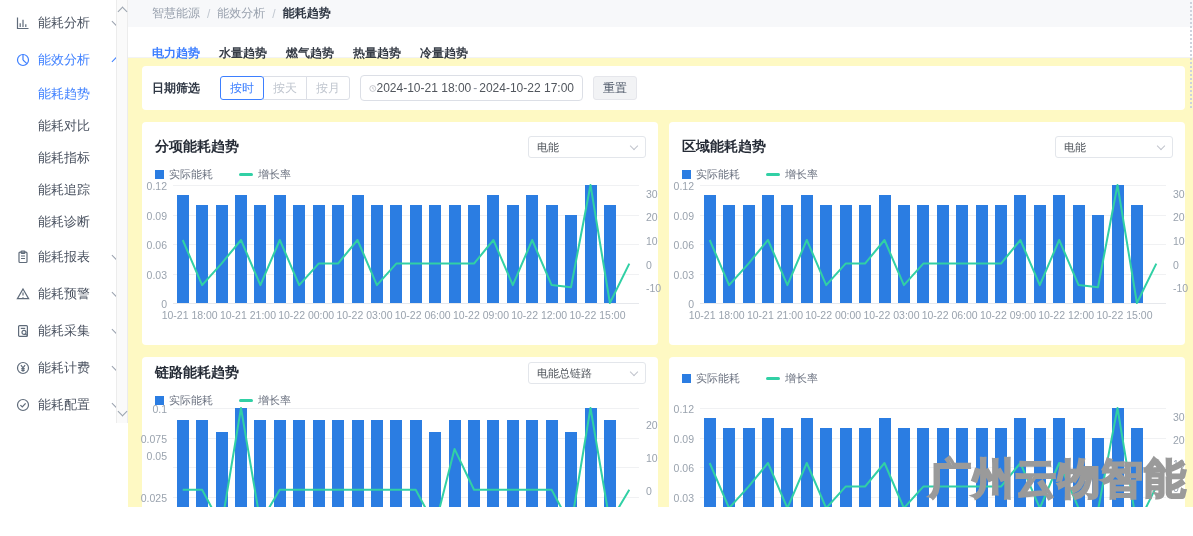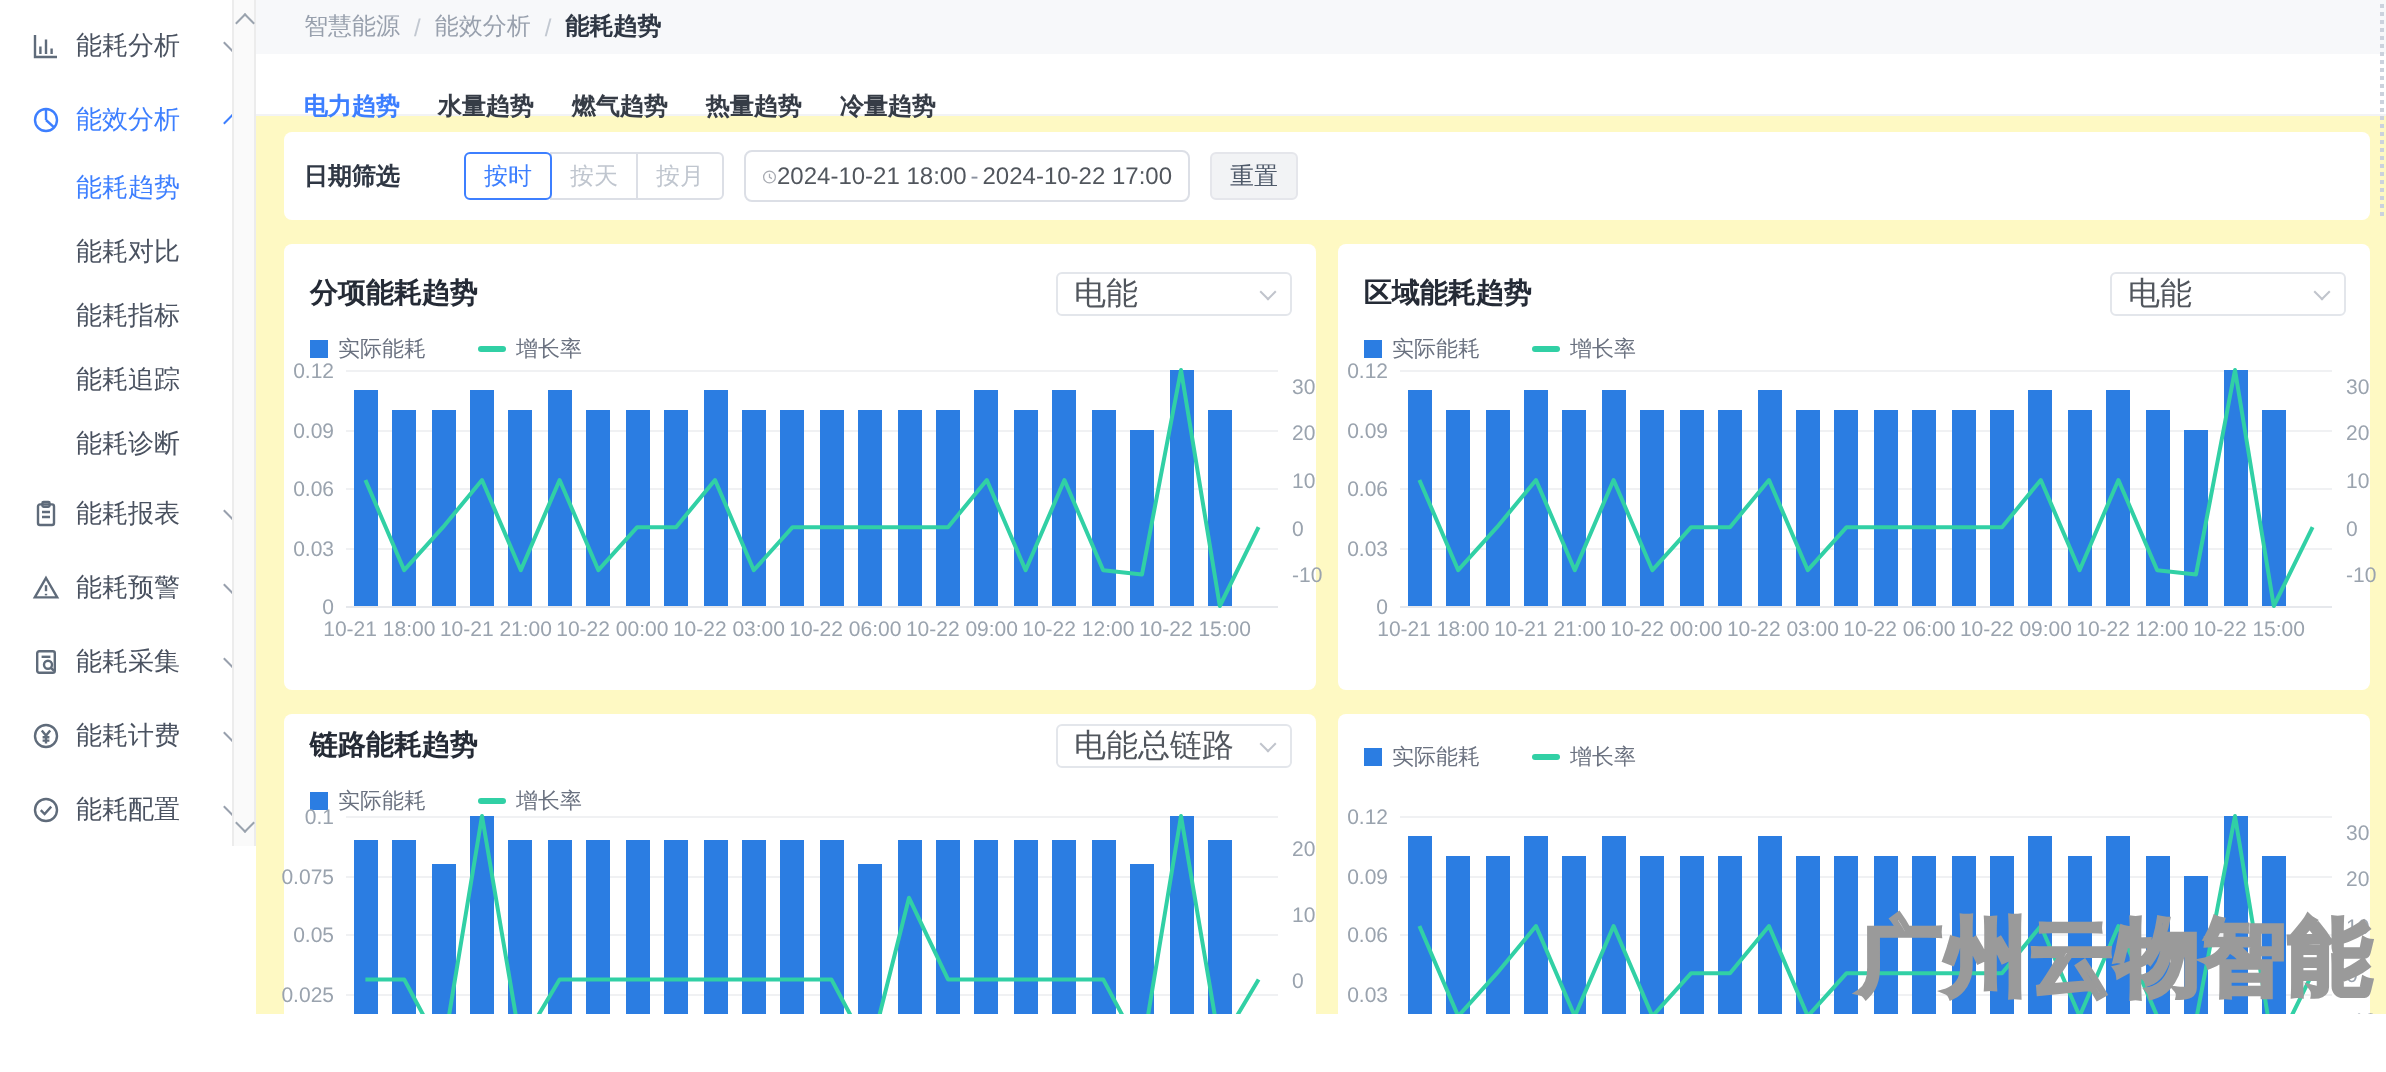--- a/index.html
+++ b/index.html
@@ -34,37 +34,37 @@
   .bc-sep { margin:0 7px; color:#c2c8d1; }
   .bc-current { color:#2f3744; font-weight:bold; }
   .tab-bar { height:31px; background:#fff; display:flex; align-items:center; padding-left:24px; gap:19px; font-size:12px; color:#363c46; border-bottom:1px solid #f2f3f5; }
   .tab { cursor:pointer; font-weight:bold;margin-top:23px; }
   .tab.active { color:#3d7fff; }
   .main { padding:8px 8px 0 14px; }
 
   
   .filter-card { height:44px; background:#fff; border-radius:4px; display:flex; align-items:center; padding:0 10px; margin-bottom:12px; }
   .filter-label { font-size:12px; font-weight:bold; color:#2f3744; width:48px; }
-  .seg { display:flex; margin-left:32px; }
+  .seg { display:flex; margin-left:20px; }
   .seg-btn { height:24px; line-height:22px; padding:0 9px; border:1px solid #dcdfe6; font-size:12px; color:#c0c6cf; background:#fff; cursor:pointer; margin-left:-1px; position:relative; }
   .seg-btn:first-child { border-radius:3px 0 0 3px; margin-left:0; }
   .seg-btn:last-child { border-radius:0 3px 3px 0; }
   .seg-btn.active { color:#3d7fff; border-color:#3d7fff; border-radius:3px; z-index:1; }
   .date-range { margin-left:10px; width:223px; height:26px; border:1px solid #dcdfe6; border-radius:4px; display:flex; align-items:center; padding:0 8px; font-size:12px; color:#51565d; background:#fff; cursor:pointer; }
   .date-range .dr-text { flex:1; text-align:center; white-space:nowrap; }
   .dr-sep { color:#8a919f; padding:0 2px; }
   .reset-btn { margin-left:10px; height:24px; padding:0 9px; background:#f2f3f5; border:1px solid #e5e6eb; border-radius:3px; font-size:12px; color:#4e5969; cursor:pointer; }
 
   
   .grid2 { display:grid; grid-template-columns:1fr 1fr; gap:12px 11px; }
   .chart-card { position:relative; background:#fff; border-radius:4px; height:223px; padding:14px 12px 0 13px; overflow:visible; }
   .chart-card.row2 { padding-top:5px; }
   .card-head { display:flex; justify-content:space-between; align-items:center; height:22px; }
   .chart-title { font-size:14px; font-weight:bold; color:#252b36; margin:0; }
-  .select { width:118px; height:22px; border:1px solid #e3e6eb; border-radius:3px; display:flex; align-items:center; justify-content:space-between; padding:0 8px; font-size:16px; color:#51565d; cursor:pointer; background:#fff; }
+  .select { width:118px; height:22px; border:1px solid #e3e6eb; border-radius:3px; display:flex; align-items:center; justify-content:space-between; padding:0 8px; font-size:11px; color:#51565d; cursor:pointer; background:#fff; }
   .select.muted .select-value { color:#c0c4cc; }
   .sel-caret { width:6px; height:6px; border-right:1.2px solid #c0c4cc; border-bottom:1.2px solid #c0c4cc; transform:rotate(45deg); margin-top:-3px; }
   .legend { display:flex; align-items:center; gap:26px; margin-top:9px; font-size:11px; color:#6b7280; }
   .legend-item { display:flex; align-items:center; gap:5px; cursor:pointer; }
   .swatch-bar { width:9px; height:9px; background:var(--bar,#2b7de2); }
   .swatch-line { width:14px; height:3px; border-radius:2px; background:var(--line,#31d0a5); }
   .plot { position:absolute; inset:0; }
   .gridline { position:absolute; height:1px; background:#f0f1f3; }
   .gridline.base { background:#e6e8ec; }
   .bar { position:absolute; background:var(--bar,#2b7de2); }
@@ -355,21 +355,21 @@
                 <span class="swatch-line"></span>
                 <span>增长率</span>
               </span>
           </div>
           <div class="plot">
               <div class="gridline" style="left: 31px; top: 51px; width: 466px;"></div>
               <div class="tick l" style="left: -5px; top: 46px;">0.1</div>
               <div class="gridline" style="left: 31px; top: 80.5px; width: 466px;"></div>
               <div class="tick l" style="left: -5px; top: 75.5px;">0.075</div>
               <div class="gridline" style="left: 31px; top: 110px; width: 466px;"></div>
-              <div class="tick l" style="left: -5px; top: 105px;">0.05</div>
+              <div class="tick l" style="left: -5px; top: 93px;">0.05</div>
               <div class="gridline" style="left: 31px; top: 139.5px; width: 466px;"></div>
               <div class="tick l" style="left: -5px; top: 134.5px;">0.025</div>
               <div class="tick" style="left: 504px; top: 62.3435px;">20</div>
               <div class="tick" style="left: 504px; top: 95.0305px;">10</div>
               <div class="tick" style="left: 504px; top: 127.717px;">0</div>
               <div class="bar" style="left: 34.7px; top: 62.8px; width: 12px; height: 106.2px;"></div>
               <div class="bar" style="left: 54.1px; top: 62.8px; width: 12px; height: 106.2px;"></div>
               <div class="bar" style="left: 73.5px; top: 74.6px; width: 12px; height: 94.4px;"></div>
               <div class="bar" style="left: 93px; top: 51px; width: 12px; height: 118px;"></div>
               <div class="bar" style="left: 112.4px; top: 62.8px; width: 12px; height: 106.2px;"></div>

